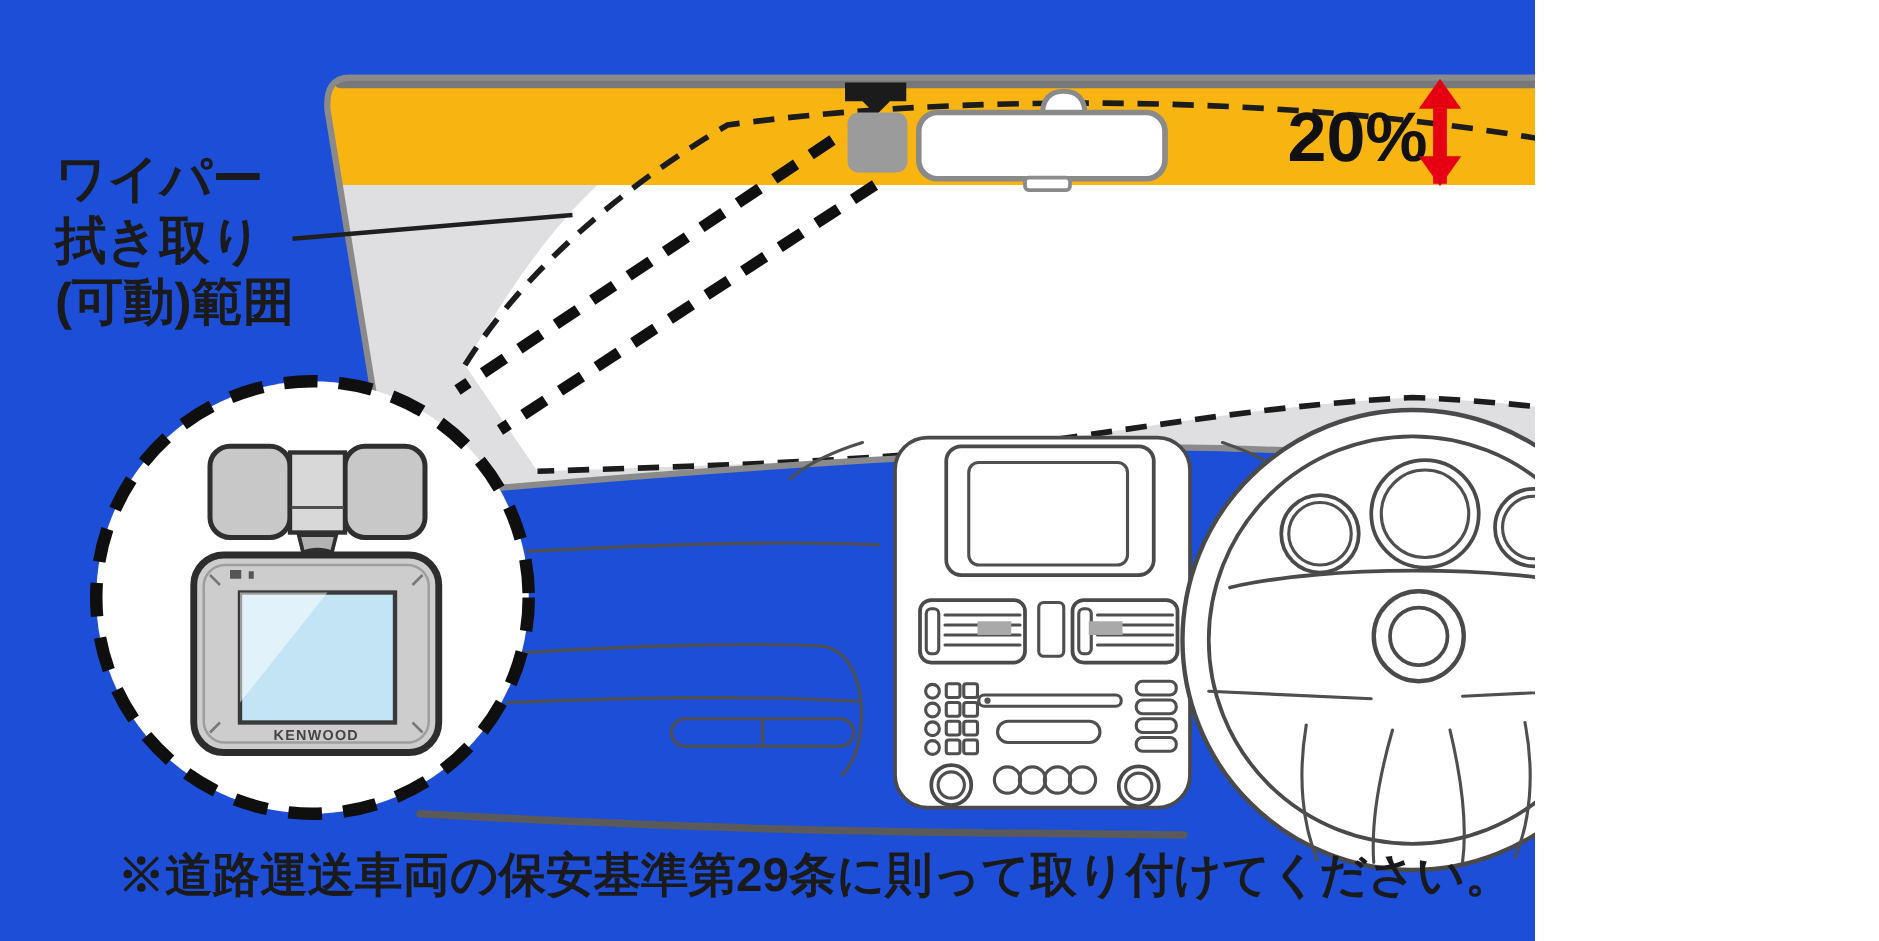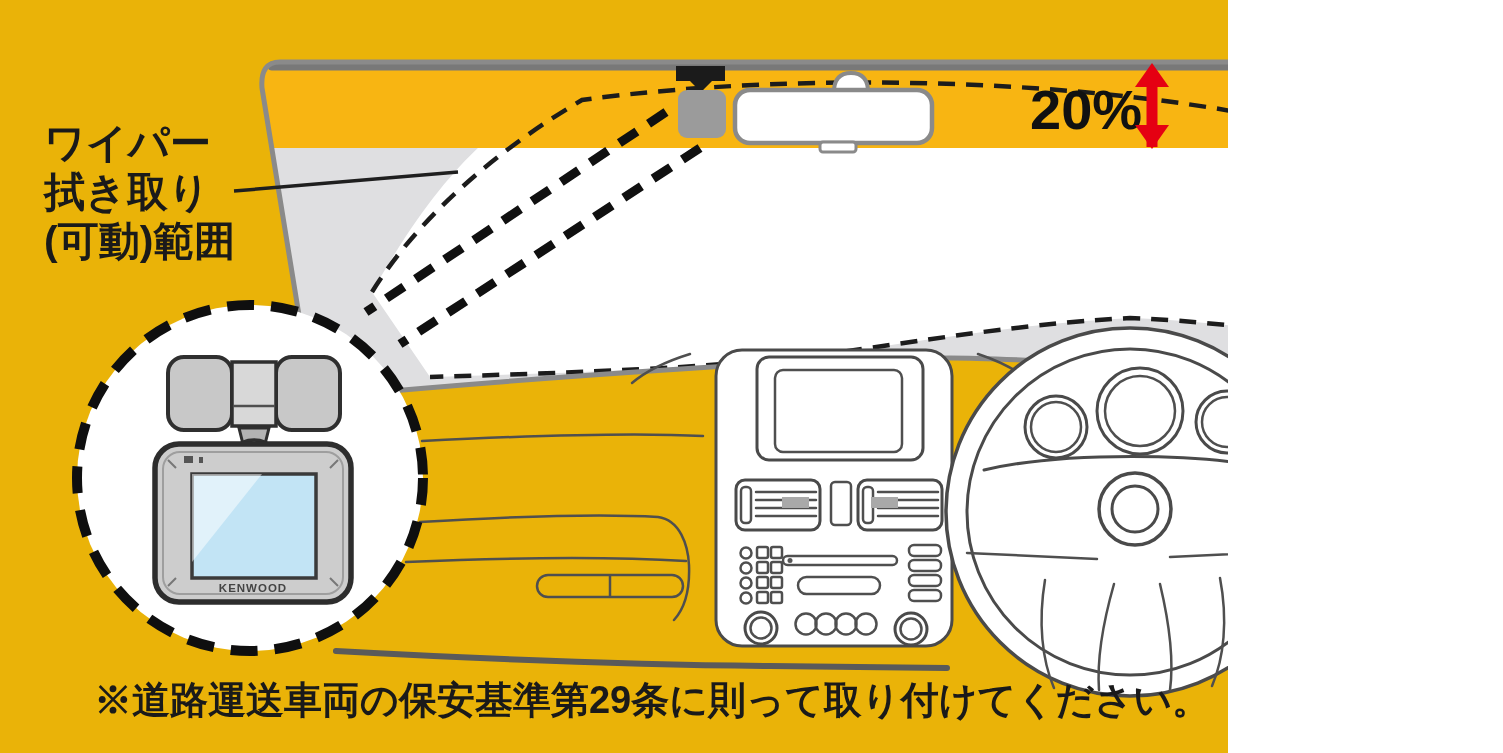--- a/index.html
+++ b/index.html
@@ -1,16 +1,16 @@
 <!DOCTYPE html>
 <html><head>
 <meta charset="utf-8">
 <style>
   html,body{margin:0;padding:0;background:#fff;}
-  .stage{position:relative;width:1228px;height:753px;background:#eab308;overflow:hidden;
+  .stage{position:relative;width:1228px;height:753px;background:#1d4ed8;overflow:hidden;
          font-family:"Liberation Sans",sans-serif;}
   svg{display:block;}
   .ln{fill:none;stroke:#4f4f4f;stroke-width:2.5;stroke-linecap:round;stroke-linejoin:round;}
   .ln3{fill:none;stroke:#4a4a4a;stroke-width:3;stroke-linecap:round;stroke-linejoin:round;}
   .thick{fill:none;stroke:#5a5a5a;stroke-width:6;stroke-linecap:round;stroke-linejoin:round;}
   .frame{fill:none;stroke:#8a8a8a;stroke-width:5;stroke-linejoin:round;}
   .dashthin{fill:none;stroke:#1c1c1c;stroke-width:4.5;stroke-dasharray:17 11;stroke-linecap:butt;}
   .dashthick{fill:none;stroke:#101010;stroke-width:9;stroke-dasharray:21 14;}
   .whitefill{fill:#ffffff;}
   .jp{font-family:"Liberation Sans",sans-serif;font-weight:bold;fill:#1a1a1a;}

